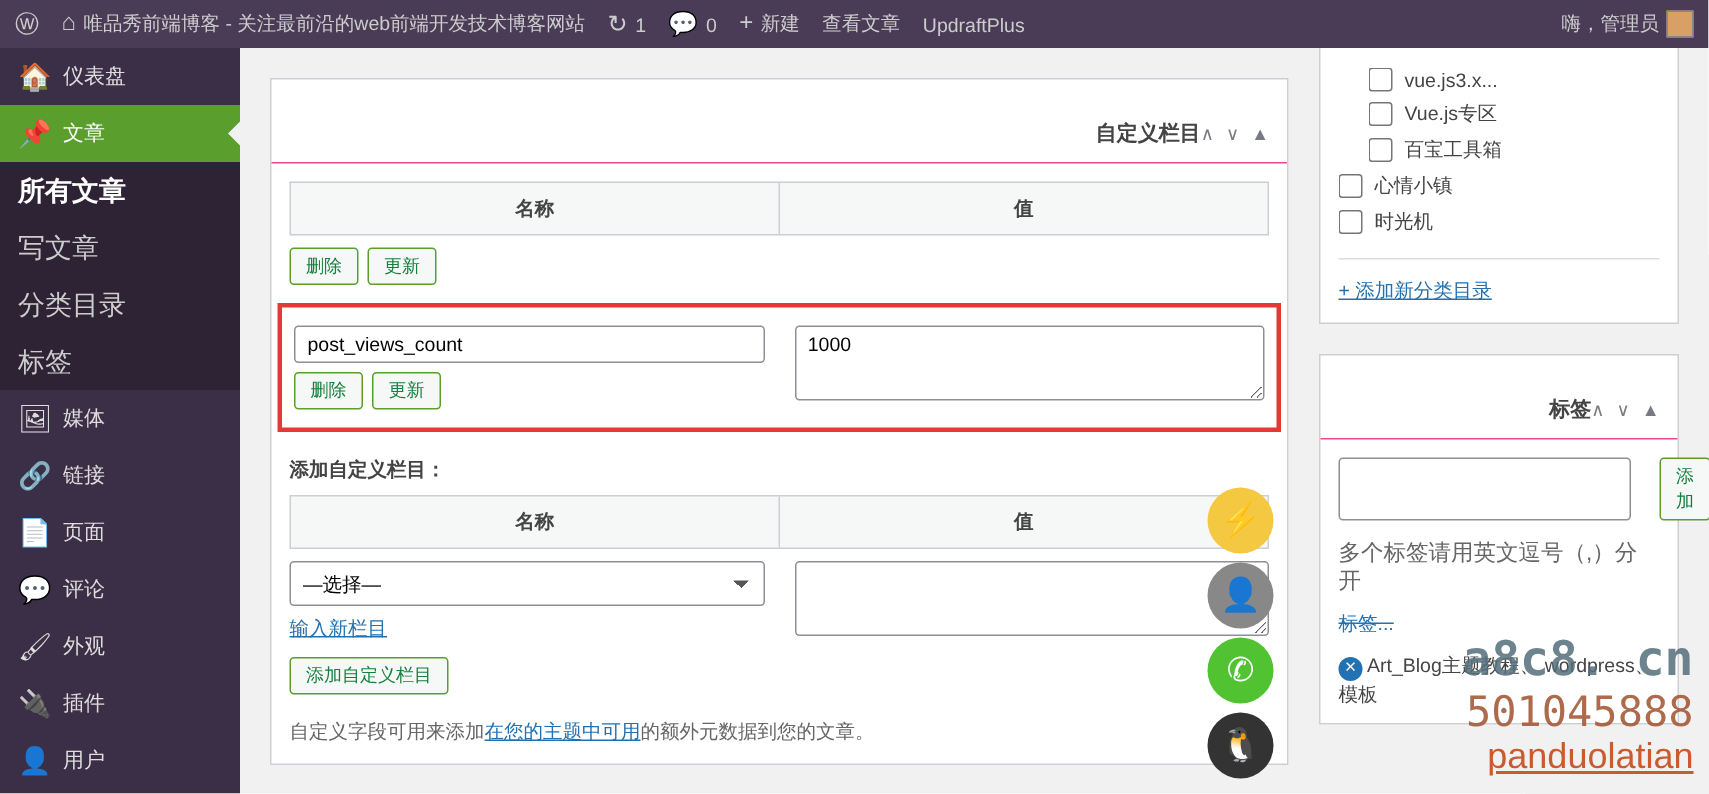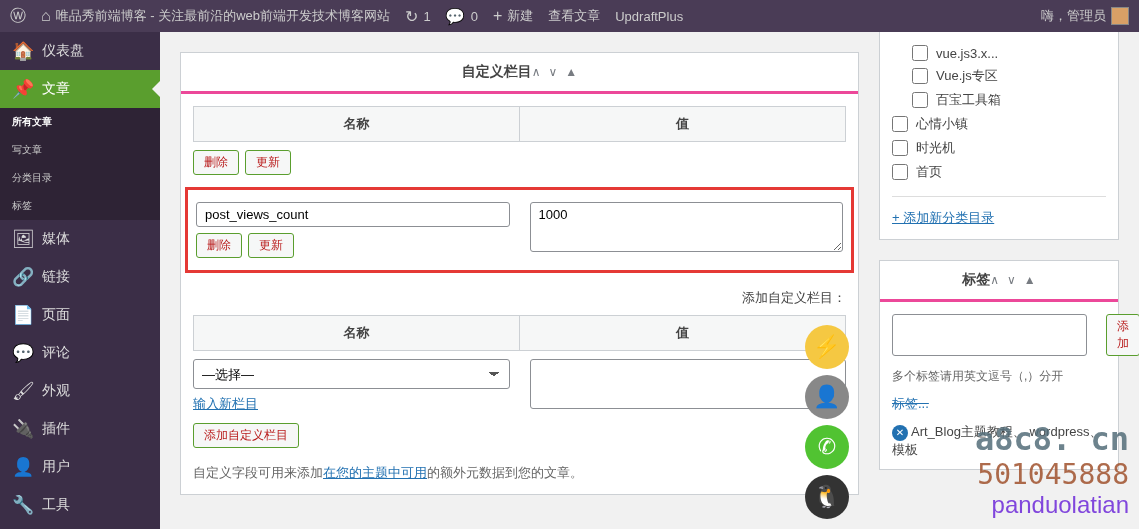--- a/index.html
+++ b/index.html
@@ -11,70 +11,70 @@
     .admin-bar .icon { font-size: 16px; }
     .avatar-small { width: 18px; height: 18px; background: #d9a066; border: 1px solid #888; }
     
     .container { display: flex; height: calc(100vh - 32px); }
     
     .sidebar { width: 160px; background: #3b2e47; color: #fff; flex-shrink: 0; }
     .sidebar-item { display: flex; align-items: center; gap: 10px; padding: 8px 12px; cursor: pointer; color: #ddd; font-size: 14px; }
     .sidebar-item.active { background: #5a9e2e; color: #fff; position: relative; }
     .sidebar-item.active::after { content: ""; position: absolute; right: 0; top: 50%; transform: translateY(-50%); border: 8px solid transparent; border-right-color: #f1f1f1; }
     .sidebar-sub { background: #2e2335; }
-    .sidebar-sub-item { padding: 7px 12px; color: #ccc; cursor: pointer; font-size: 10px; }
+    .sidebar-sub-item { padding: 7px 12px; color: #ccc; cursor: pointer; font-size: 18px; }
     .sidebar-sub-item.current { color: #fff; font-weight: bold; }
     .sidebar .sicon { width: 20px; text-align: center; font-size: 18px; }
     
     .main { flex: 1; padding: 0 20px; overflow-y: auto; }
     
     .meta-box { background: #fff; border: 1px solid #ccd0d4; margin-top: 20px; }
-    .meta-box-header { display: flex; justify-content: center; align-items: center; padding: 10px 12px; border-bottom: 3px solid #ec4899; }
+    .meta-box-header { display: flex; justify-content: flex-end; align-items: center; padding: 10px 12px; border-bottom: 1px solid #ec4899; margin-top: 17px; }
     .meta-box-title { font-size: 14px; font-weight: bold; }
     .meta-box-toggle { display: flex; gap: 8px; }
     .toggle-btn { cursor: pointer; color: #787c82; font-size: 12px; }
     
     .meta-content { padding: 12px; }
     .meta-row-head { display: flex; background: #f6f7f7; border: 1px solid #ccd0d4; margin-bottom: 8px; }
     .meta-cell-head { flex: 1; padding: 8px; text-align: center; font-weight: bold; border-right: 1px solid #ccd0d4; }
     .meta-cell-head:last-child { border-right: none; }
     
     .meta-entry { display: flex; gap: 20px; margin-bottom: 4px; }
     .meta-entry-col { flex: 1; display: flex; flex-direction: column; gap: 6px; }
     .meta-entry.highlighted { border: 3px solid #e53935; padding: 12px 8px; margin: 12px -8px; }
     
     .meta-input { width: 100%; padding: 4px 8px; border: 1px solid #8c8f94; border-radius: 3px; background: #fff; font-size: 13px; }
     .meta-textarea { width: 100%; padding: 4px 8px; border: 1px solid #8c8f94; border-radius: 3px; background: #fff; font-size: 13px; min-height: 50px; resize: vertical; }
     .meta-select { width: 100%; padding: 3px 24px 3px 8px; border: 1px solid #8c8f94; border-radius: 3px; background: #fff; font-size: 13px; appearance: none; background-image: linear-gradient(45deg, transparent 50%, #555 50%), linear-gradient(135deg, #555 50%, transparent 50%); background-position: calc(100% - 15px) 12px, calc(100% - 10px) 12px; background-size: 5px 5px; background-repeat: no-repeat; height: 30px; }
     
-    .btn { border: 1px solid #5a9e2e; color: #b91c1c; background: #f6f7f7; padding: 3px 10px; border-radius: 3px; cursor: pointer; font-size: 12px; }
+    .btn { border: 1px solid #5a9e2e; color: #15803d; background: #f6f7f7; padding: 3px 10px; border-radius: 3px; cursor: pointer; font-size: 12px; }
     .btn-row { display: flex; gap: 6px; }
     
     .link-text { color: #2271b1; cursor: pointer; text-decoration: underline; font-size: 13px; }
-    .section-label { font-weight: normal; margin: 16px 0 8px 0; text-align: right; }
+    .section-label { font-weight: bold; margin: 16px 0 8px 0; }
     .desc-text { color: #666; margin-top: 16px; font-size: 13px; }
     
     .right-col { width: 260px; flex-shrink: 0; padding: 0 20px 0 0; overflow-y: auto; position: relative; }
     .checkbox-item { display: flex; align-items: center; gap: 8px; padding: 3px 0; font-size: 13px; }
     .checkbox-item input { width: 16px; height: 16px; }
     .indent { margin-left: 20px; }
     .add-cat-link { color: #2271b1; cursor: pointer; text-decoration: underline; display: block; margin: 12px 0; border-top: 1px solid #ddd; padding-top: 12px; }
     
     .right-box { background: #fff; border: 1px solid #ccd0d4; margin-top: 20px; }
     .tag-input-row { display: flex; gap: 19px; padding: 12px; }
     .tag-input { flex: 1; padding: 4px 8px; border: 1px solid #8c8f94; border-radius: 3px; }
-    .tag-hint { padding: 0 12px 10px; color: #666; font-size: 12px; }
+    .tag-hint { padding: 0 12px 10px; color: #666; font-size: 15px; }
     .tag-list { padding: 0 12px 10px; font-size: 13px; }
     .remove-tag { display: inline-block; width: 16px; height: 16px; border-radius: 50%; background: #2271b1; color: #fff; text-align: center; line-height: 16px; font-size: 10px; cursor: pointer; margin-right: 3px; }
     .right-box-top { background: #fff; border: 1px solid #ccd0d4; border-top: none; padding: 10px 12px 0; }
     
     .watermark-layer { position: absolute; right: 10px; bottom: 10px; text-align: right; pointer-events: none; opacity: 0.85; }
     .watermark-text1 { font-size: 32px; color: #546e7a; font-family: monospace; font-weight: bold; }
     .watermark-text2 { font-size: 28px; color: #a0522d; font-family: monospace; }
-    .watermark-text3 { font-size: 24px; color: #6d28d9; }
+    .watermark-text3 { font-size: 24px; color: #c2410c; text-decoration: underline; }
     .floating-icons { position: absolute; right: 290px; bottom: 10px; display: flex; flex-direction: column; gap: 6px; }
     .float-icon { width: 44px; height: 44px; border-radius: 50%; display: flex; align-items: center; justify-content: center; font-size: 22px; color: #fff; }
     .float-yellow { background: #f5c842; }
     .float-gray { background: #888; }
     .float-green { background: #51c332; }
     .float-penguin { background: #333; position: relative; }
   </style>
 </head>
 <body>
 
@@ -241,24 +241,20 @@
           </div>
       </div>
       <div class="checkbox-item">
           <input type="checkbox" style="">
           <span>心情小镇</span>
         </div>
       <div class="checkbox-item">
           <input type="checkbox" style="">
           <span>时光机</span>
         </div>
-      <div class="checkbox-item">
-          <input type="checkbox" style="">
-          <span>首页</span>
-        </div>
       <span class="add-cat-link">+ 添加新分类目录</span>
     </div>
 
     <div class="right-box">
       <div class="meta-box-header">
         <span class="meta-box-title">标签</span>
         <div class="meta-box-toggle">
           <span class="toggle-btn">∧</span>
           <span class="toggle-btn">∨</span>
           <span class="toggle-btn">▲</span>

